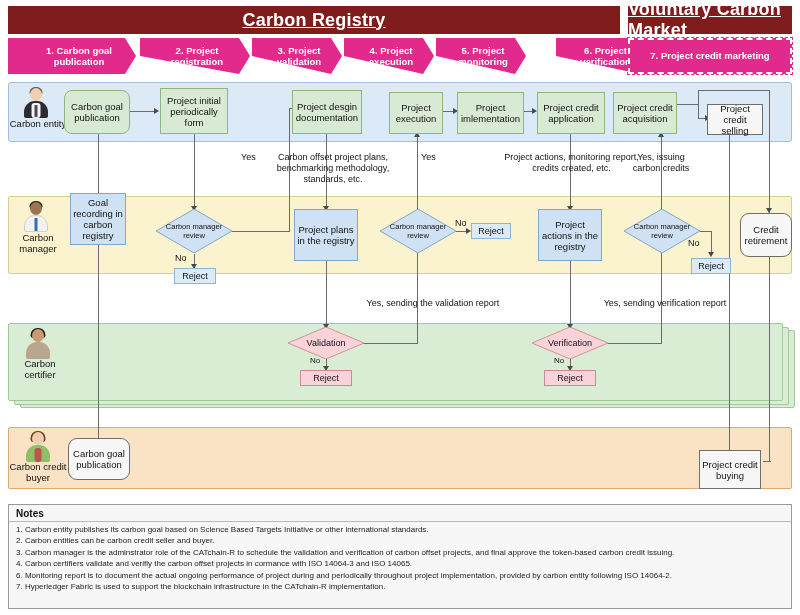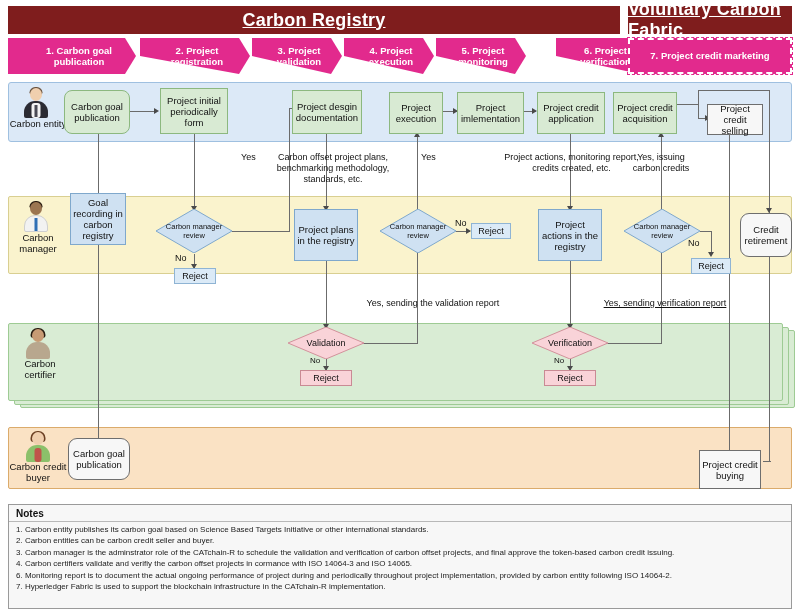--- a/index.html
+++ b/index.html
@@ -75,21 +75,21 @@
   #notes-title{font-weight:bold;font-size:10px;padding:3px 6px 2px 7px;border-bottom:1px solid #b8b8b8;}
   #notes-list{padding:3px 7px 0 7px;}
   .note{font-size:8px;line-height:10.4px;color:#1b1b1b;margin-bottom:1px;}
 </style>
 </head>
 <body>
 
 <div id="root">
 
   <div class="banner" id="banner-registry">Carbon Registry</div>
-  <div class="banner" id="banner-market">Voluntary Carbon Fabric</div>
+  <div class="banner" id="banner-market">Voluntary Carbon Market</div>
 
   <div class="chev first" style="left:8px;width:128px;">1. Carbon goal publication</div>
   <div class="chev" style="left:140px;width:110px;">2. Project registration</div>
   <div class="chev" style="left:252px;width:90px;">3. Project validation</div>
   <div class="chev" style="left:344px;width:90px;">4. Project execution</div>
   <div class="chev" style="left:436px;width:90px;">5. Project monitoring</div>
   <div class="chev" style="left:556px;width:95px;">6. Project verification</div>
   <div class="chev last" style="left:628px;width:164px;">7. Project credit marketing</div>
 
   <div class="lane" id="lane-entity"></div>
@@ -186,21 +186,21 @@
   <div class="ln lnv" style="left:570px;top:134px;height:76px;"></div>
   <div class="arw arw-d" style="left:566.5px;top:206px;"></div>
   <div class="elab" style="left:494px;top:152px;width:155px;">Project actions, monitoring report, credits created, etc.</div>
 
   <div class="ln lnv" style="left:570px;top:261px;height:67px;"></div>
   <div class="arw arw-d" style="left:566.5px;top:324px;"></div>
 
   <div class="ln lnh" style="left:600px;top:343px;width:62px;"></div>
   <div class="ln lnv" style="left:661px;top:244px;height:100px;"></div>
   <div class="arw arw-u" style="left:657.5px;top:240px;"></div>
-  <div class="elab" style="left:580px;top:298px;width:170px;text-decoration:underline;">Yes, sending verification report</div>
+  <div class="elab" style="left:580px;top:298px;width:170px;">Yes, sending verification report</div>
 
   <div class="ln lnv" style="left:570px;top:358px;height:12px;"></div>
   <div class="arw arw-d" style="left:566.5px;top:366px;"></div>
   <div class="elab left" style="left:554px;top:355px;width:16px;font-size:8px;">No</div>
 
   <div class="ln lnv" style="left:661px;top:134px;height:76px;"></div>
   <div class="arw arw-u" style="left:657.5px;top:132px;"></div>
   <div class="elab" style="left:628px;top:152px;width:66px;">Yes, issuing carbon credits</div>
 
   <div class="ln lnh" style="left:700px;top:231px;width:12px;"></div>

